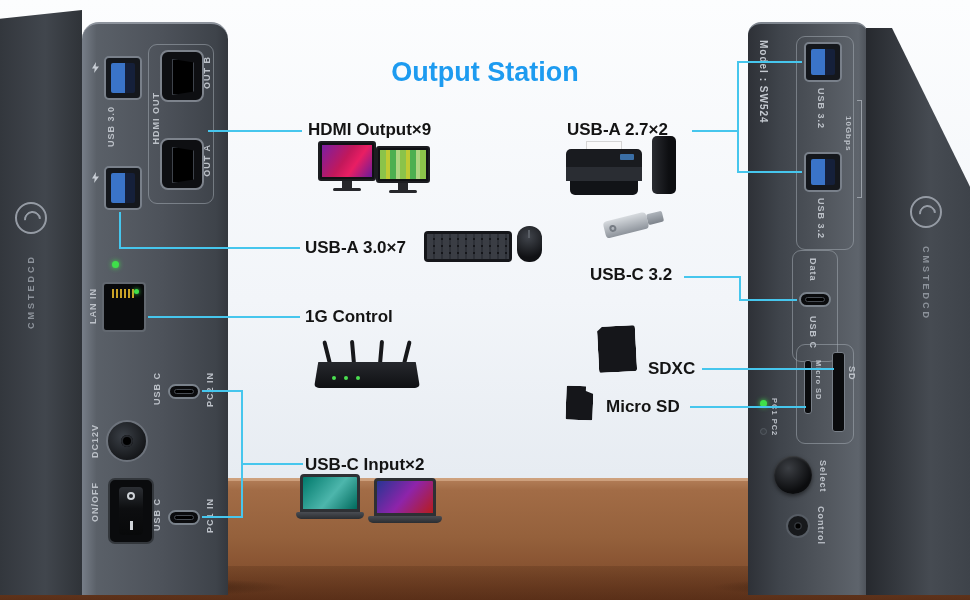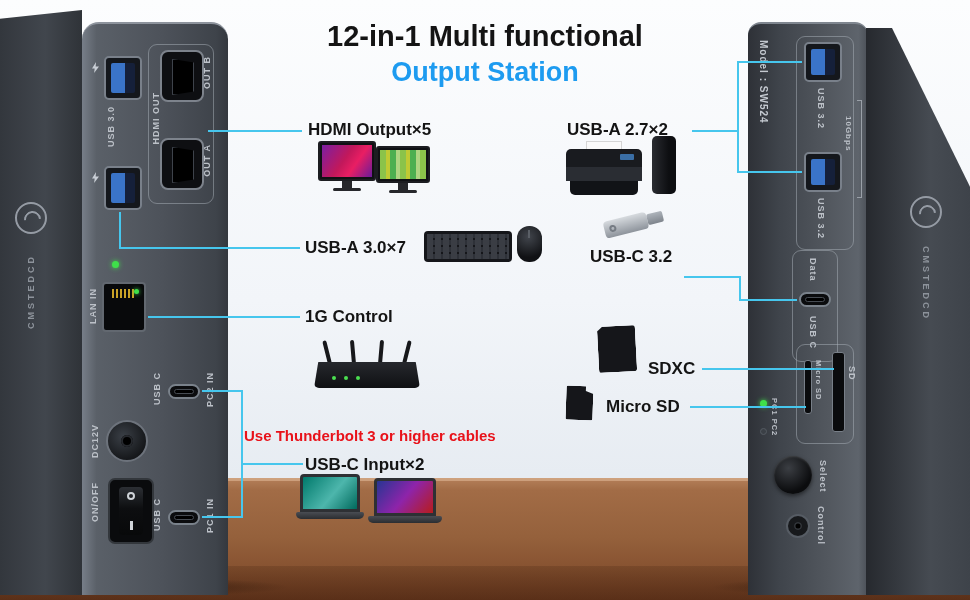--- a/index.html
+++ b/index.html
@@ -259,27 +259,25 @@
       <polyline points="202,391 242,391 242,517 202,517"></polyline>
       <polyline points="242,464 303,464"></polyline>
       <polyline points="802,62 738,62 738,172 802,172"></polyline>
       <polyline points="738,131 692,131"></polyline>
       <polyline points="684,277 740,277 740,300 797,300"></polyline>
       <polyline points="702,369 834,369"></polyline>
       <polyline points="690,407 806,407"></polyline>
     </g>
   </svg>
 
-  <div id="title1">12-in-1 Multi functional</div>
   <div id="title2">Output Station</div>
 
-  <div class="callout" style="left:308px;top:120px;">HDMI Output×5</div>
+  <div class="callout" style="left:308px;top:120px;">HDMI Output×9</div>
   <div class="callout" style="left:305px;top:238px;">USB-A 3.0×7</div>
   <div class="callout" style="left:305px;top:307px;">1G Control</div>
-  <div class="note" style="left:244px;top:427px;">Use Thunderbolt 3 or higher cables</div>
   <div class="callout" style="left:305px;top:455px;">USB-C Input×2</div>
 
   <div class="callout" style="left:567px;top:120px;">USB-A 2.7×2</div>
-  <div class="callout" style="left:590px;top:247px;">USB-C 3.2</div>
+  <div class="callout" style="left:590px;top:265px;">USB-C 3.2</div>
   <div class="callout" style="left:648px;top:359px;">SDXC</div>
   <div class="callout" style="left:606px;top:397px;">Micro SD</div>
 
 </div>
 
 </body></html>

